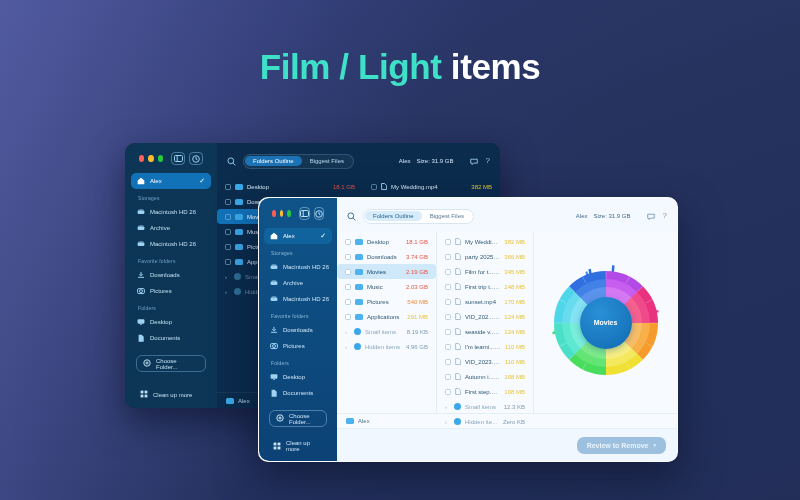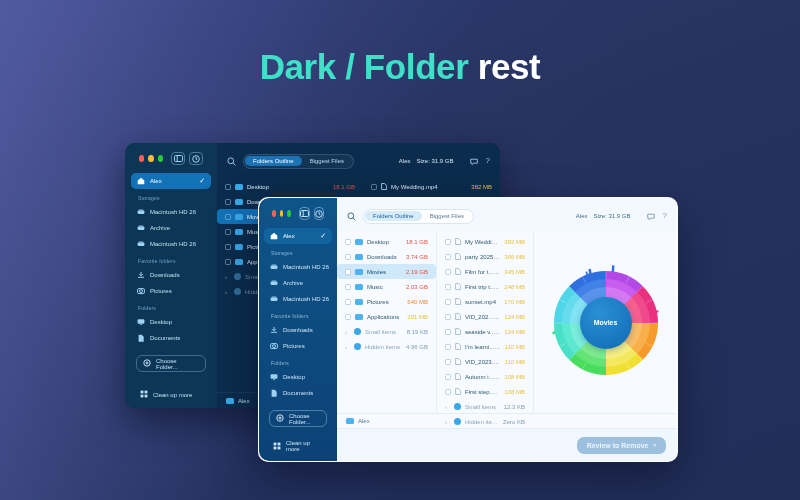--- a/index.html
+++ b/index.html
@@ -212,21 +212,21 @@
     color: #fff; font-size: 7px; font-weight: bold;
     box-shadow: 0 2px 6px rgba(20,80,140,0.35);
   }
 </style>
 </head>
 <body>
 
 <div class="bg"></div>
 
 <div class="title">
-  <span class="accent">Dark / Folder</span><span class="plain"> rest</span>
+  <span class="accent">Film / Light</span><span class="plain"> items</span>
 </div>
 
 <div class="window win-dark">
   <div class="sidebar">
     <div class="tl-row">
       <span class="dot r"></span>
       <span class="dot y"></span>
       <span class="dot g"></span>
       <span class="tl-spacer"></span>
       <span class="tl-btn">

